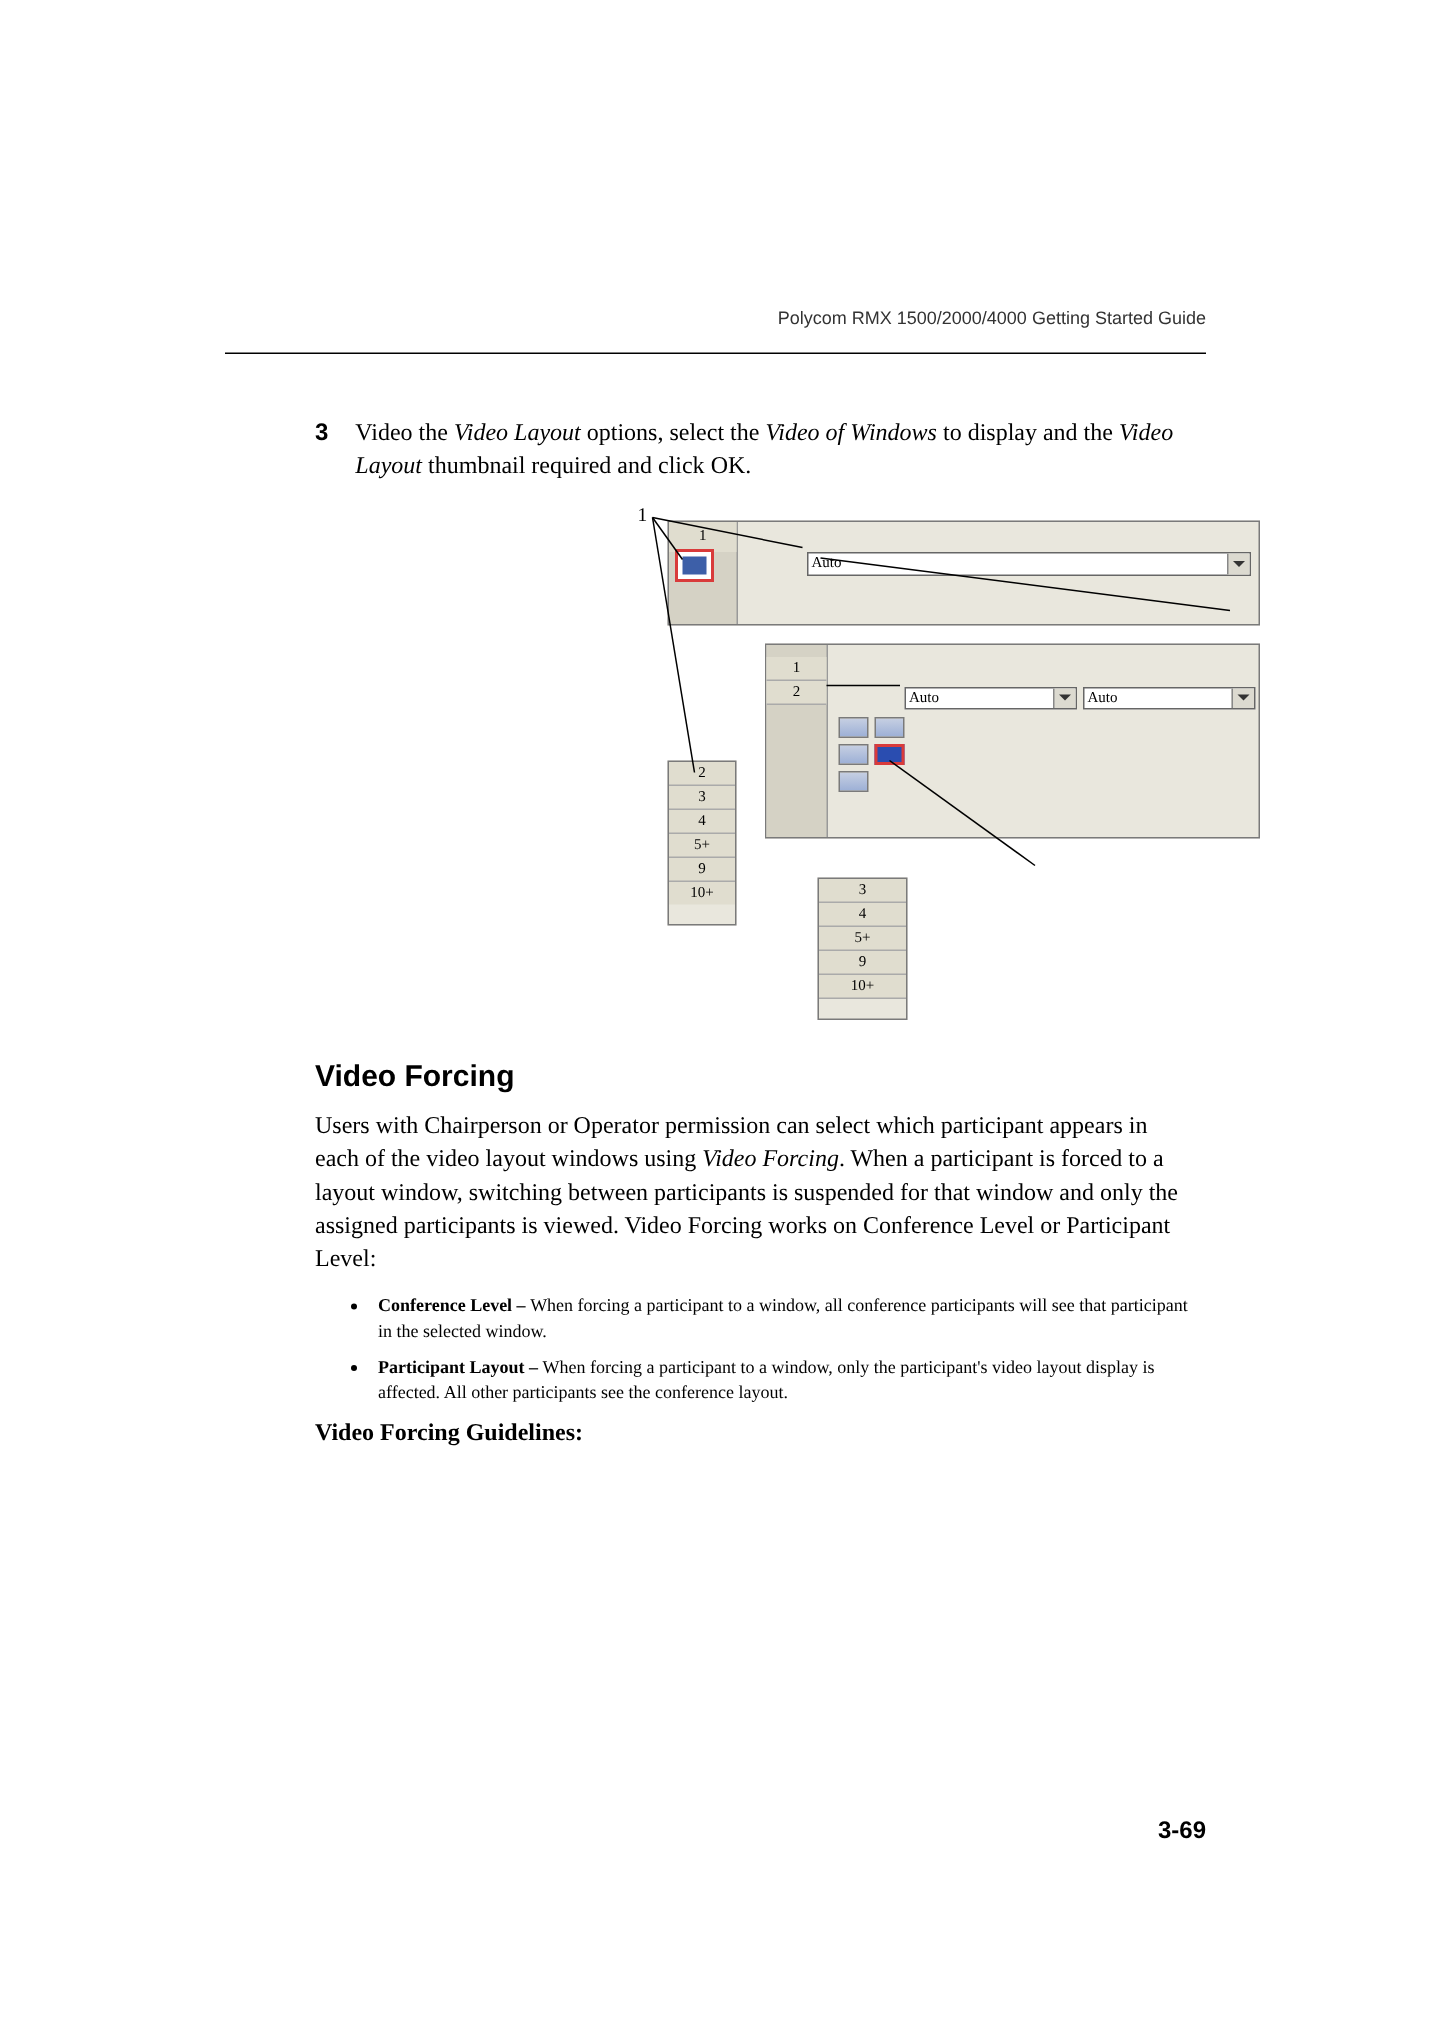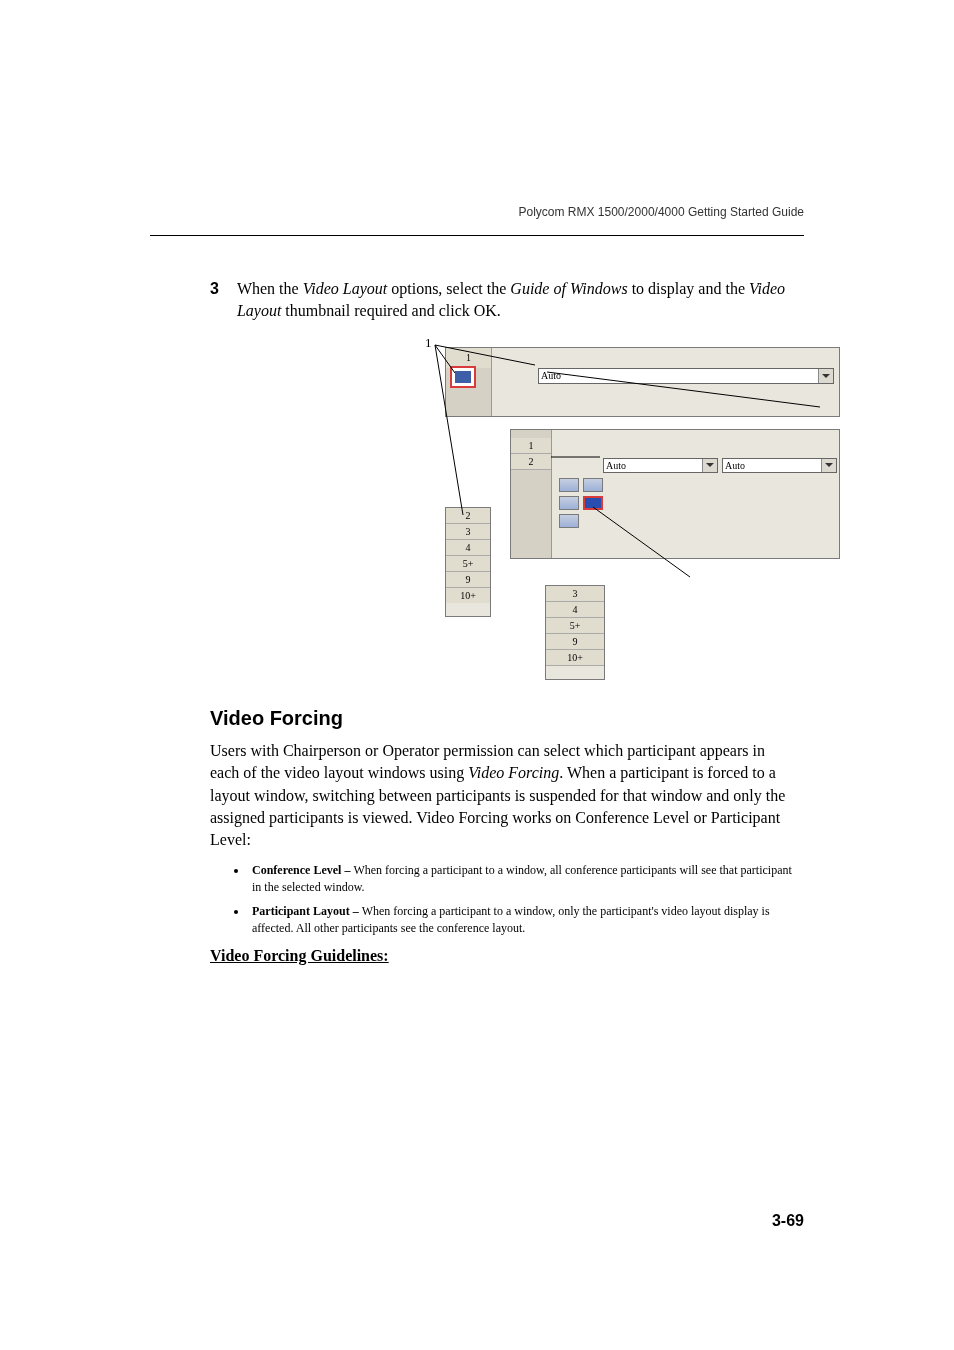--- a/index.html
+++ b/index.html
@@ -208,21 +208,20 @@
     margin-bottom: 8px;
     padding-left: 4px;
   }
   ul.bullets li .run-in {
     font-weight: bold;
   }
   .subhead {
     font-weight: bold;
     font-size: 16px;
     margin: 6px 0 2px 0;
-    text-decoration: underline;
   }
   .page-num {
     position: absolute;
     right: 150px;
     bottom: 120px;
     font-family: Arial, Helvetica, sans-serif;
     font-weight: bold;
     font-size: 16px;
     color: #000;
   }
@@ -232,21 +231,21 @@
 <div class="page">
 
 <div class="running-header">Polycom RMX 1500/2000/4000 Getting Started Guide</div>
 <div class="hr"></div>
 
 <div class="body-area">
 
   <div class="step-row">
     <div class="step-num">3</div>
     <div class="step-text">
-      <span>When the </span><span class="italic">Video Layout</span><span> options, select the </span><span class="italic">Guide of Windows</span><span> to display and the </span><span class="italic">Video Layout</span><span> thumbnail required and click </span><span class="bold">OK</span><span>.</span>
+      <span>Video the </span><span class="italic">Video Layout</span><span> options, select the </span><span class="italic">Video of Windows</span><span> to display and the </span><span class="italic">Video Layout</span><span> thumbnail required and click </span><span class="bold">OK</span><span>.</span>
     </div>
   </div>
 
   <div class="screenshot-wrap">
 
     <span class="callout-text" style="left:20px; top:-2px;">1</span>
 
     <div class="panel panel-back" style="left:40px; top:10px; width:395px; height:70px;">
       <div class="sidebar back-side">
         <div class="num-cell first">1</div>

